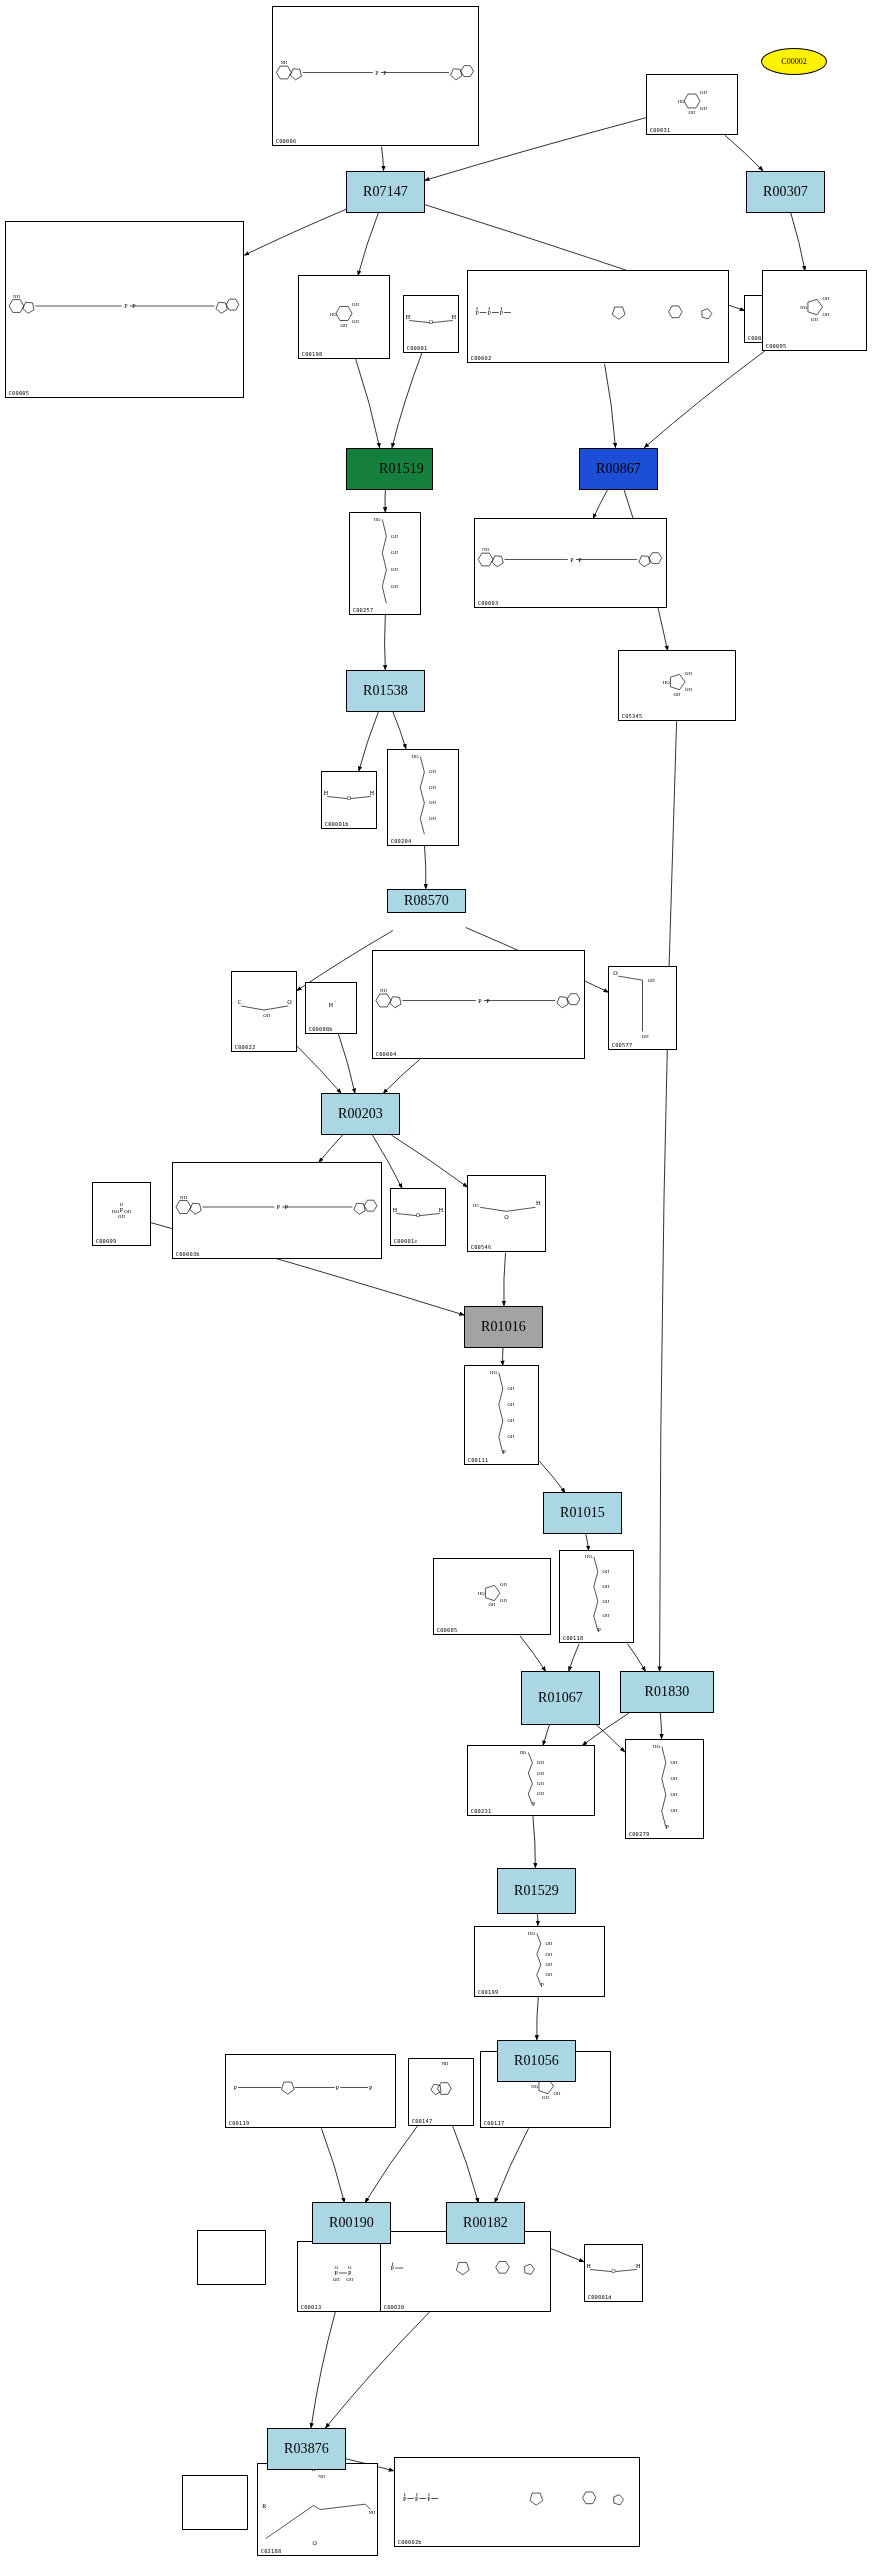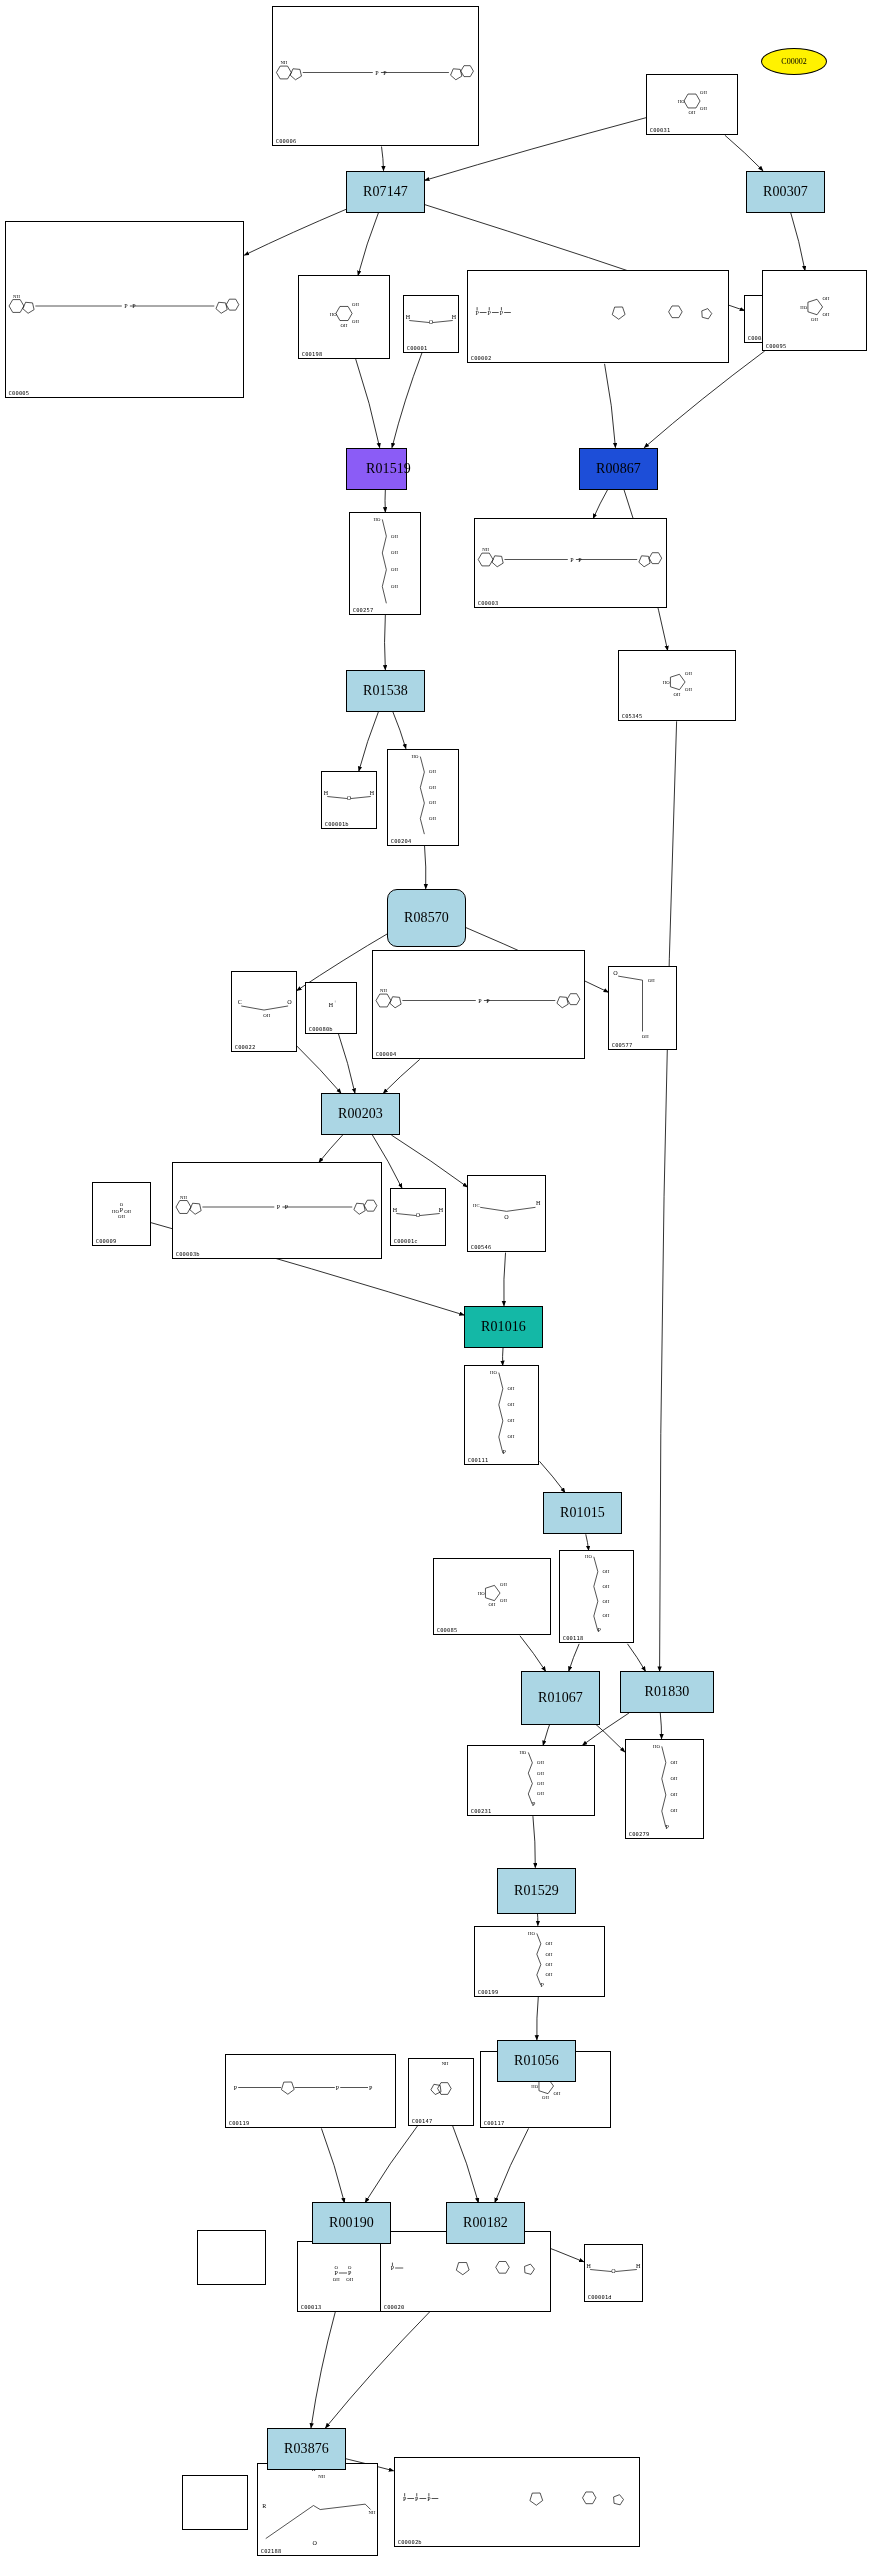--- a/index.html
+++ b/index.html
@@ -596,26 +596,26 @@
           <path class="ln" d="M296.3,57.7L291.3,66.4L281.3,66.4L276.3,57.7L281.3,49.0L291.3,49.0Z"></path>
           <path class="ln" d="M332.2,68.1L323.1,65.8L322.5,56.4L331.3,53.0L337.2,60.2Z"></path>
         </svg>
       </div>
       <div class="cid">C00002b</div>
     </div>
     <div class="blank" style="left: 197px; top: 2230px; width: 69px; height: 55px;"></div>
     <div class="blank" style="left: 182px; top: 2475px; width: 66px; height: 55px;"></div>
     <div class="rxn" style="left: 346px; top: 171px; width: 79px; height: 42px; background: rgb(171, 214, 228);">R07147</div>
     <div class="rxn" style="left: 746px; top: 171px; width: 79px; height: 42px; background: rgb(171, 214, 228);">R00307</div>
-    <div class="rxn" style="left: 346px; top: 448px; width: 61px; height: 42px; background: #8b5cf6; padding-left: 24px;">R01519</div>
+    <div class="rxn" style="left: 346px; top: 448px; width: 87px; height: 42px; background: #15803d; padding-left: 24px;">R01519</div>
     <div class="rxn" style="left: 579px; top: 448px; width: 79px; height: 42px; background: #1d4ed8;">R00867</div>
     <div class="rxn" style="left: 346px; top: 670px; width: 79px; height: 42px; background: rgb(171, 214, 228);">R01538</div>
-    <div class="rxn" style="left: 387px; top: 889px; width: 79px; height: 58px; background: rgb(171, 214, 228); border-radius: 10px;">R08570</div>
+    <div class="rxn" style="left: 387px; top: 889px; width: 79px; height: 24px; background: rgb(171, 214, 228);">R08570</div>
     <div class="rxn" style="left: 321px; top: 1093px; width: 79px; height: 42px; background: rgb(171, 214, 228);">R00203</div>
-    <div class="rxn" style="left: 464px; top: 1306px; width: 79px; height: 42px; background: #14b8a6;">R01016</div>
+    <div class="rxn" style="left: 464px; top: 1306px; width: 79px; height: 42px; background: #a3a3a3;">R01016</div>
     <div class="rxn" style="left: 543px; top: 1492px; width: 79px; height: 42px; background: rgb(171, 214, 228);">R01015</div>
     <div class="rxn" style="left: 521px; top: 1671px; width: 79px; height: 54px; background: rgb(171, 214, 228);">R01067</div>
     <div class="rxn" style="left: 620px; top: 1671px; width: 94px; height: 42px; background: rgb(171, 214, 228);">R01830</div>
     <div class="rxn" style="left: 497px; top: 1868px; width: 79px; height: 46px; background: rgb(171, 214, 228);">R01529</div>
     <div class="rxn" style="left: 497px; top: 2040px; width: 79px; height: 42px; background: rgb(171, 214, 228);">R01056</div>
     <div class="rxn" style="left: 312px; top: 2202px; width: 79px; height: 42px; background: rgb(171, 214, 228);">R00190</div>
     <div class="rxn" style="left: 446px; top: 2202px; width: 79px; height: 42px; background: rgb(171, 214, 228);">R00182</div>
     <div class="rxn" style="left: 267px; top: 2428px; width: 79px; height: 42px; background: rgb(171, 214, 228);">R03876</div>
     <div class="hl" style="left: 761px; top: 48px; width: 66px; height: 27px; background: rgb(255, 242, 0);">C00002</div>
   </div>

